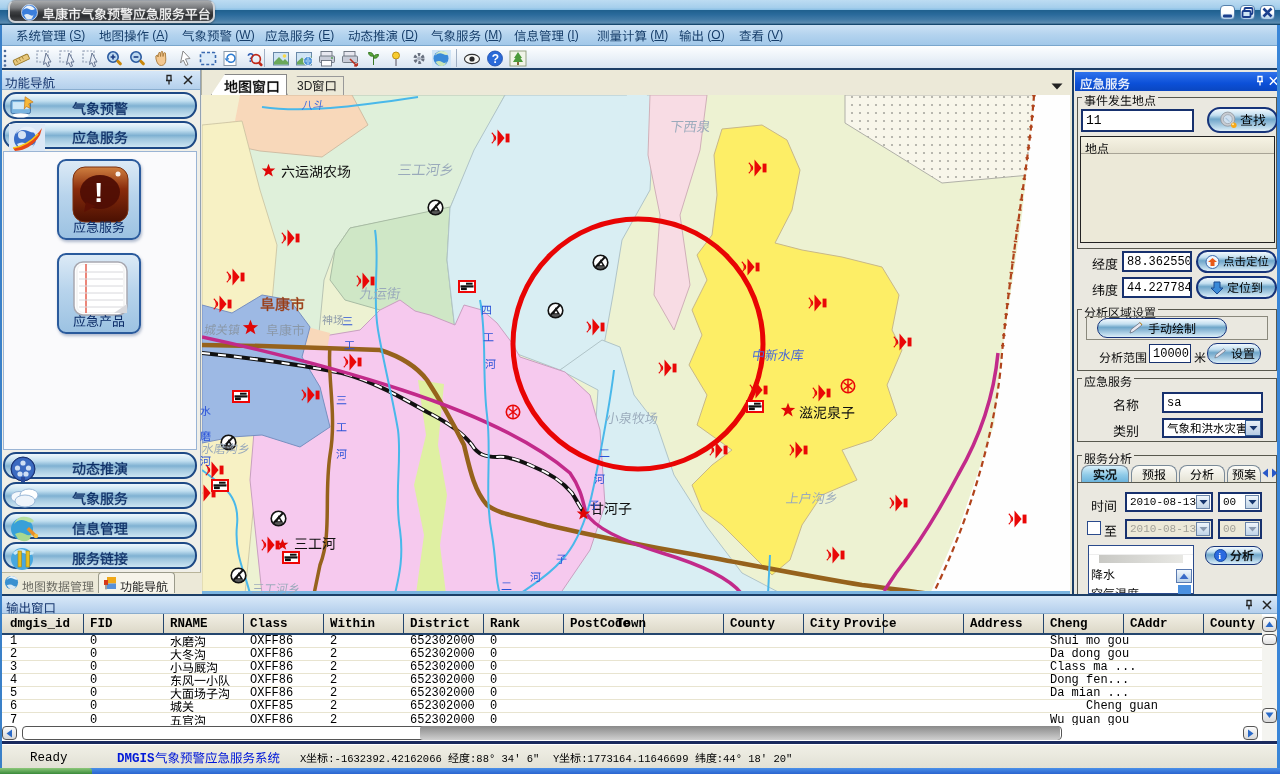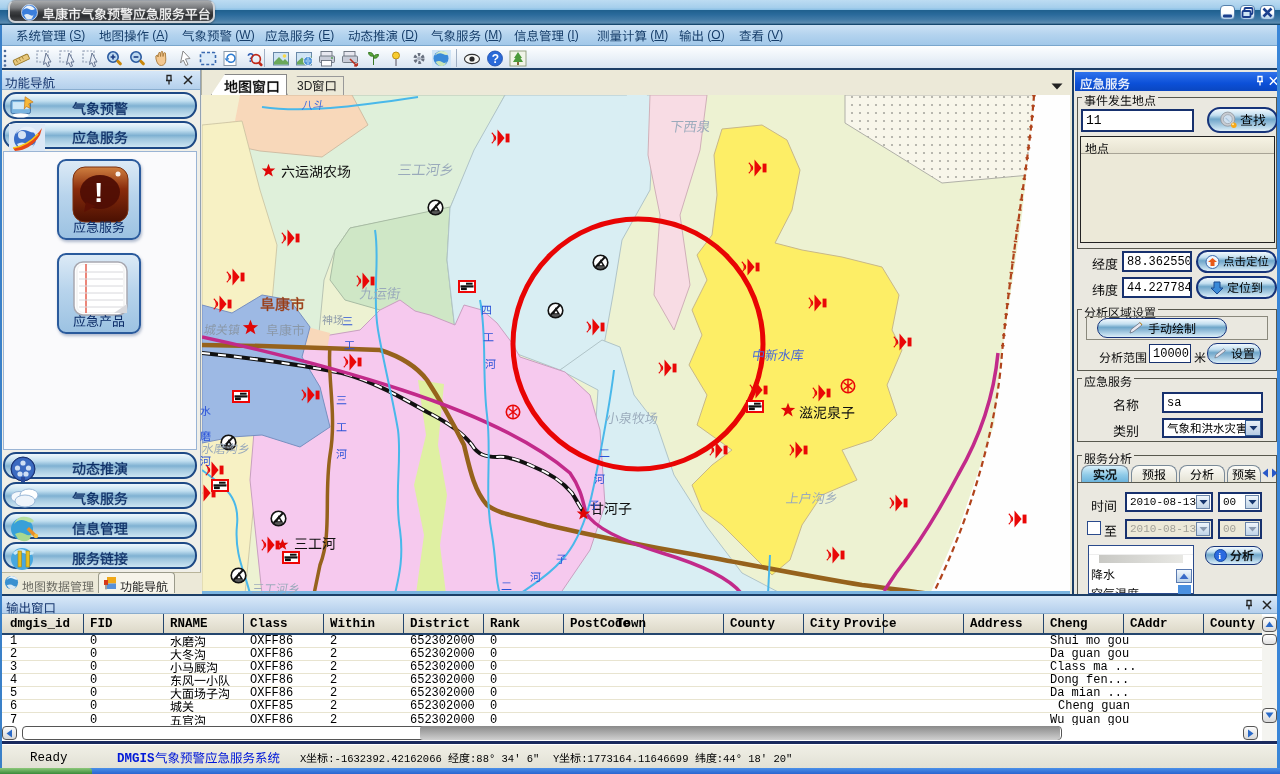--- a/index.html
+++ b/index.html
@@ -1281,21 +1281,21 @@
         <g transform="translate(0,40)">
           <use href="#c5927" x="0"></use>
           <use href="#c51ac" x="1000"></use>
           <use href="#c6c9f" x="2000"></use>
         </g>
       </svg></span>
     <span style="position:absolute;left:250px">OXFF86</span>
     <span style="position:absolute;left:330px">2</span>
     <span style="position:absolute;left:410px">652302000</span>
     <span style="position:absolute;left:490px">0</span>
-    <span style="position:absolute;left:1050px">Da guan gou</span>
+    <span style="position:absolute;left:1050px">Da dong gou</span>
   </div>
 <div class="abs mono" style="left:0;top:661px;width:1262px;height:13px;border-bottom:1px solid #e8e4d0;font-size:12px;color:#000;line-height:13px">
     <span style="position:absolute;left:10px">3</span>
     <span style="position:absolute;left:90px">0</span>
     <span style="position:absolute;left:170px"><svg style="display:inline-block;vertical-align:-18%;width:48px;height:13.0px;" viewBox="0 0 4000 1080" fill="#000">
         <g transform="translate(0,40)">
           <use href="#c5c0f" x="0"></use>
           <use href="#c9a6c" x="1000"></use>
           <use href="#c53a9" x="2000"></use>
           <use href="#c6c9f" x="3000"></use>
@@ -1349,21 +1349,21 @@
     <span style="position:absolute;left:170px"><svg style="display:inline-block;vertical-align:-18%;width:24px;height:13.0px;" viewBox="0 0 2000 1080" fill="#000">
         <g transform="translate(0,40)">
           <use href="#c57ce" x="0"></use>
           <use href="#c5173" x="1000"></use>
         </g>
       </svg></span>
     <span style="position:absolute;left:250px">OXFF85</span>
     <span style="position:absolute;left:330px">2</span>
     <span style="position:absolute;left:410px">652302000</span>
     <span style="position:absolute;left:490px">0</span>
-    <span style="position:absolute;left:1058px">Cheng guan</span>
+    <span style="position:absolute;left:1086px">Cheng guan</span>
   </div>
 <div class="abs mono" style="left:0;top:714px;width:1262px;height:13px;border-bottom:1px solid #e8e4d0;font-size:12px;color:#000;line-height:13px">
     <span style="position:absolute;left:10px">7</span>
     <span style="position:absolute;left:90px">0</span>
     <span style="position:absolute;left:170px"><svg style="display:inline-block;vertical-align:-18%;width:36px;height:13.0px;" viewBox="0 0 3000 1080" fill="#000">
         <g transform="translate(0,40)">
           <use href="#c4e94" x="0"></use>
           <use href="#c5b98" x="1000"></use>
           <use href="#c6c9f" x="2000"></use>
         </g>

